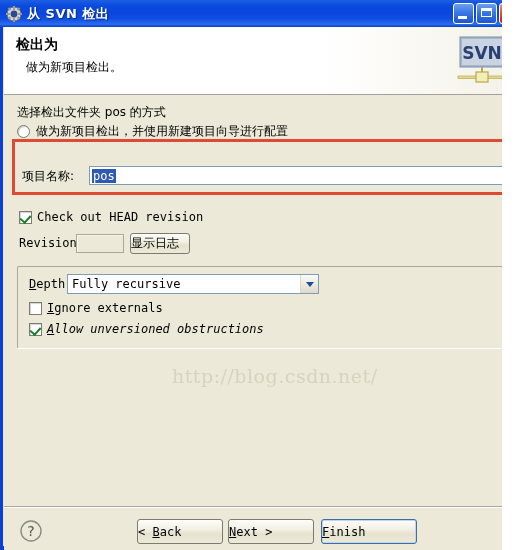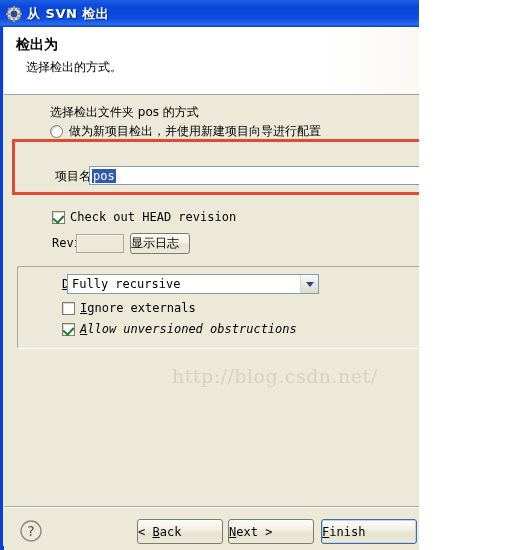--- a/index.html
+++ b/index.html
@@ -7,21 +7,21 @@
     padding: 0;
     background: #ffffff;
   }
   body {
     font-family: "Liberation Sans", sans-serif;
     -webkit-font-smoothing: none;
   }
 
   .window {
     position: relative;
-    width: 419px;
+    width: 502px;
     height: 550px;
     box-sizing: border-box;
     background: #0a3fd8;
     overflow: hidden;
   }
 
   
   .titlebar {
     position: absolute;
     left: 0; top: 0;
@@ -157,21 +157,21 @@
     color: #000000;
     white-space: nowrap;
   }
   .lbl-mono {
     font-family: "DejaVu Sans Mono", monospace;
     font-size: 12px;
     color: #000000;
     white-space: nowrap;
   }
 
-  .row { position: absolute; display: flex; align-items: center; margin-left: 33px; }
+  .row { position: absolute; display: flex; align-items: center; }
 
   
   .radio {
     width: 13px; height: 13px;
     border-radius: 50%;
     background: #ffffff;
     border: 1px solid #7b7b6f;
     box-shadow: inset 1px 1px 1px rgba(0,0,0,0.22);
     box-sizing: border-box;
     position: relative;
@@ -378,21 +378,21 @@
         <span class="x1"></span>
           <span class="x2"></span>
       </span>
     </span>
   </div>
 
   <div class="dlg-inner">
 
     <div class="header">
       <div class="hdr-title">检出为</div>
-      <div class="hdr-sub">选择检出的方式。</div>
+      <div class="hdr-sub">做为新项目检出。</div>
       <div class="svn-logo">
         <svg width="52" height="50" viewBox="0 0 52 50">
           <rect x="4" y="2" width="44" height="30" fill="#a8b8cc" stroke="#7b8fa8" stroke-width="1"></rect>
           <rect x="6" y="4" width="40" height="26" fill="#c9d4e2"></rect>
           <text x="26" y="24" font-family="DejaVu Sans, sans-serif" font-size="17" font-weight="bold" fill="#2b3f73" text-anchor="middle">SVN</text>
           <rect x="2" y="41" width="48" height="2.5" fill="#e3d98f" stroke="#b8a94e" stroke-width="0.7"></rect>
           <line x1="26" y1="32" x2="26" y2="38" stroke="#b8a94e" stroke-width="2"></line>
           <rect x="20" y="37" width="12" height="10" fill="#f4edb8" stroke="#b8a94e" stroke-width="1.2"></rect>
         </svg>
       </div>

